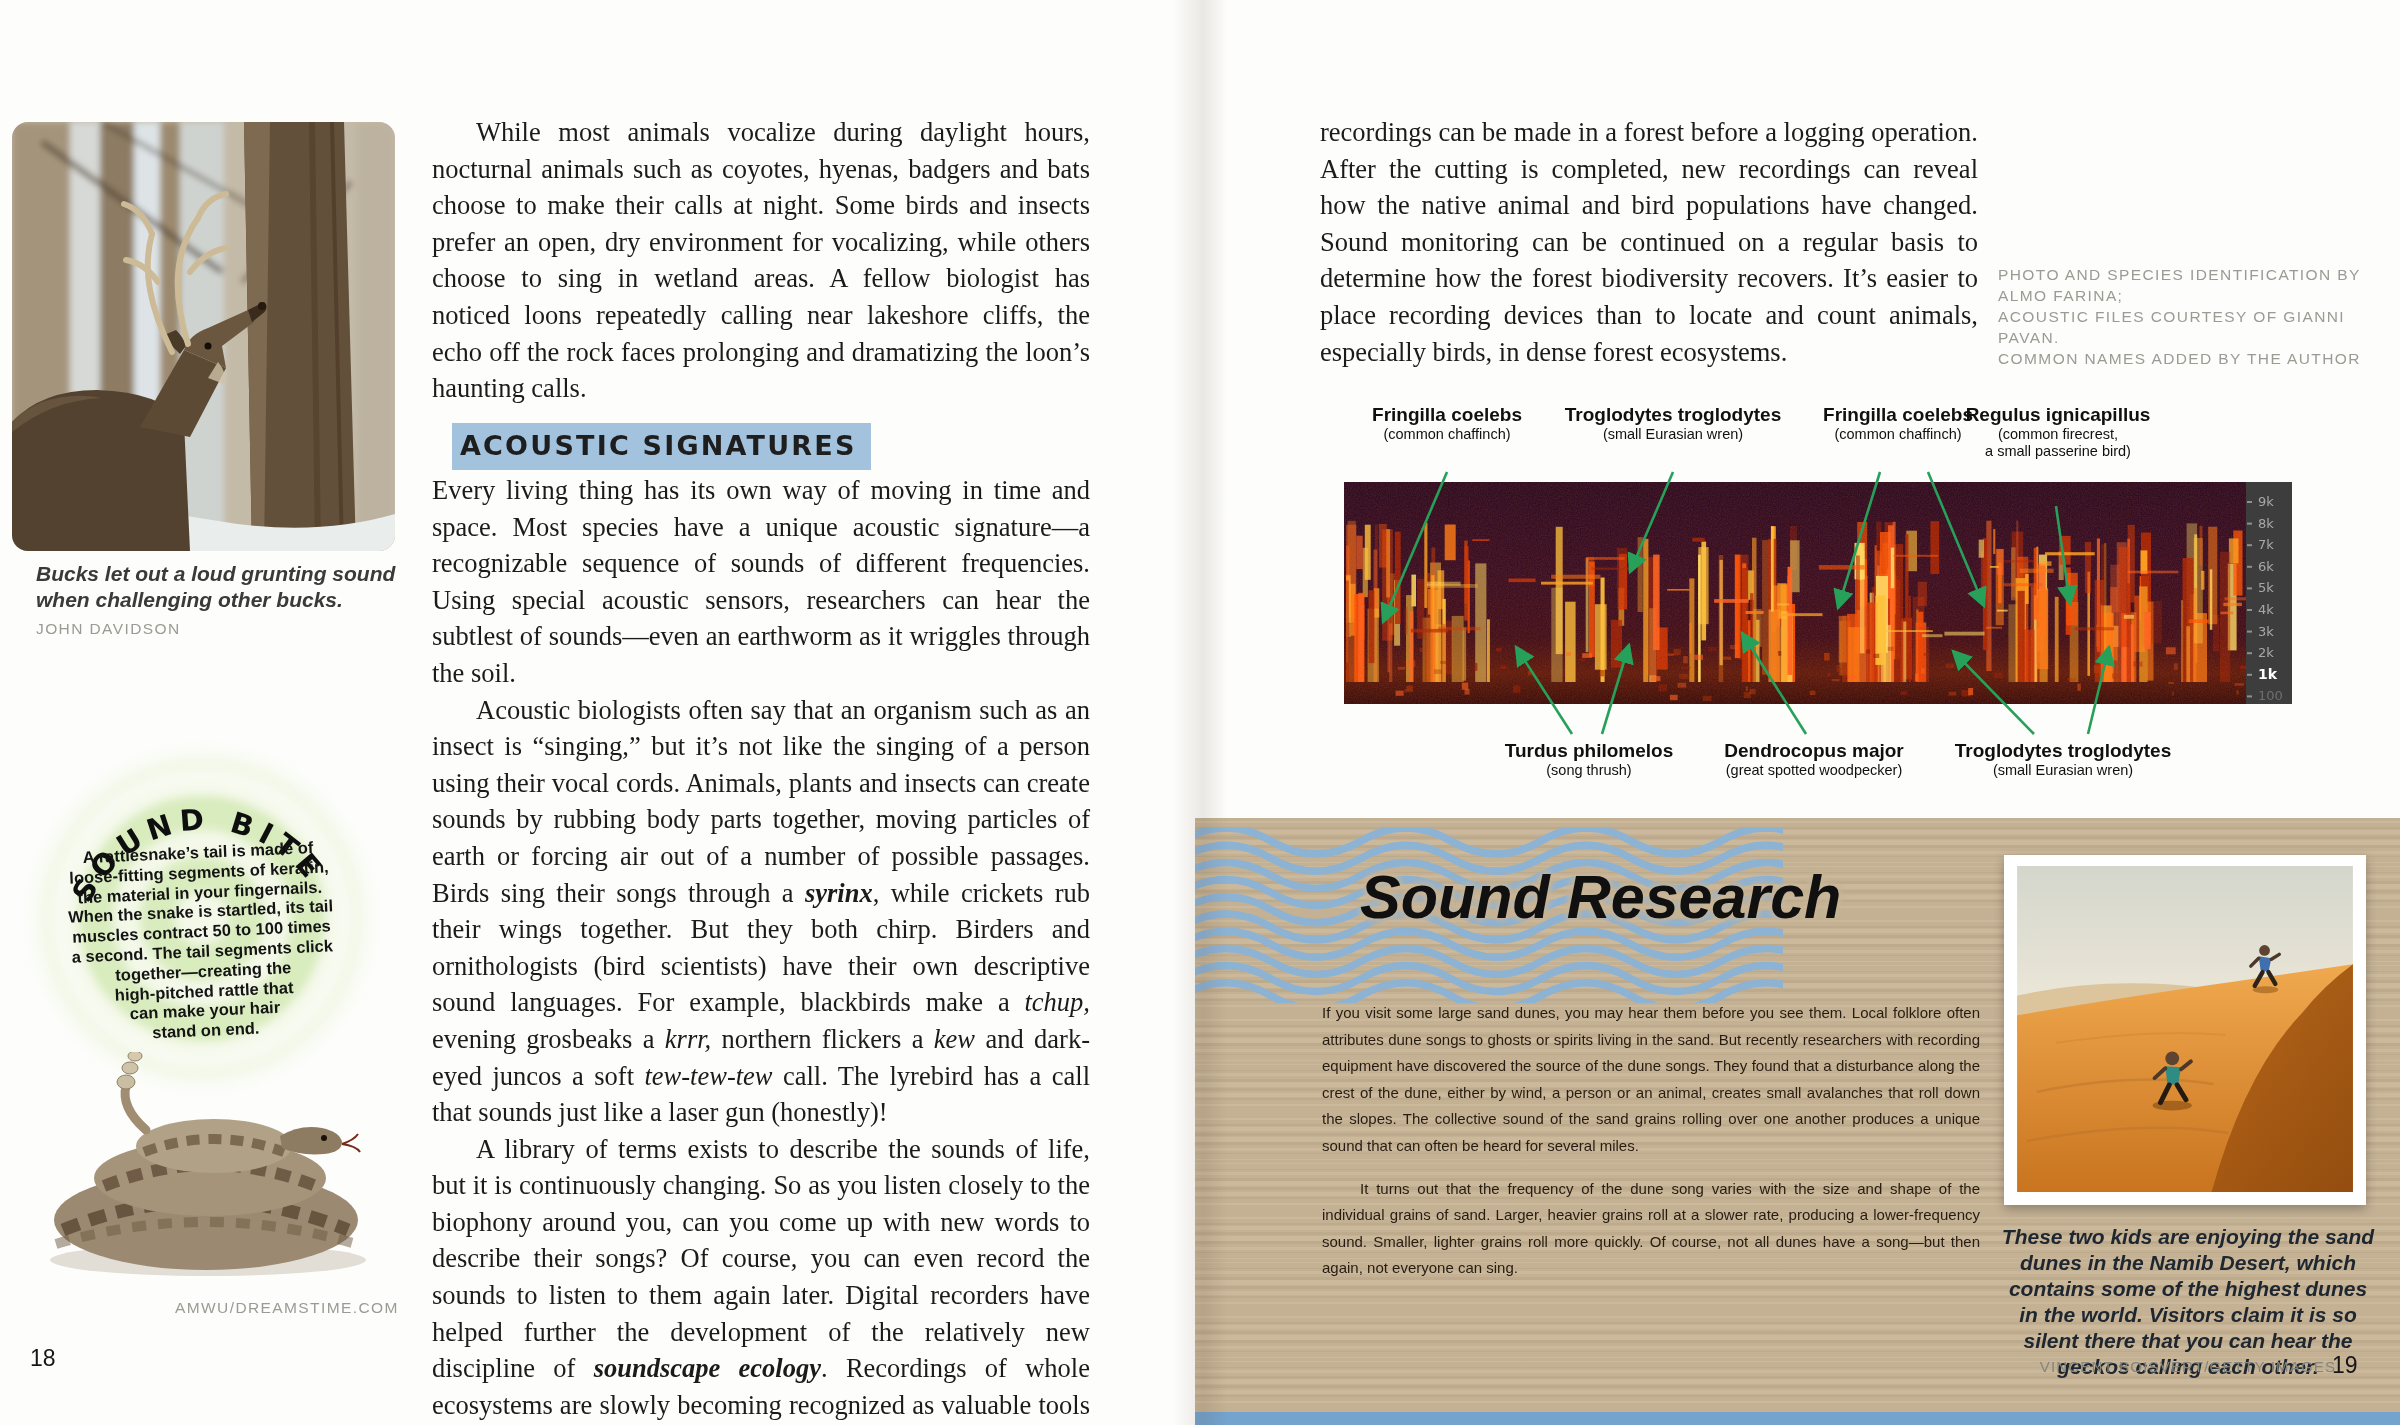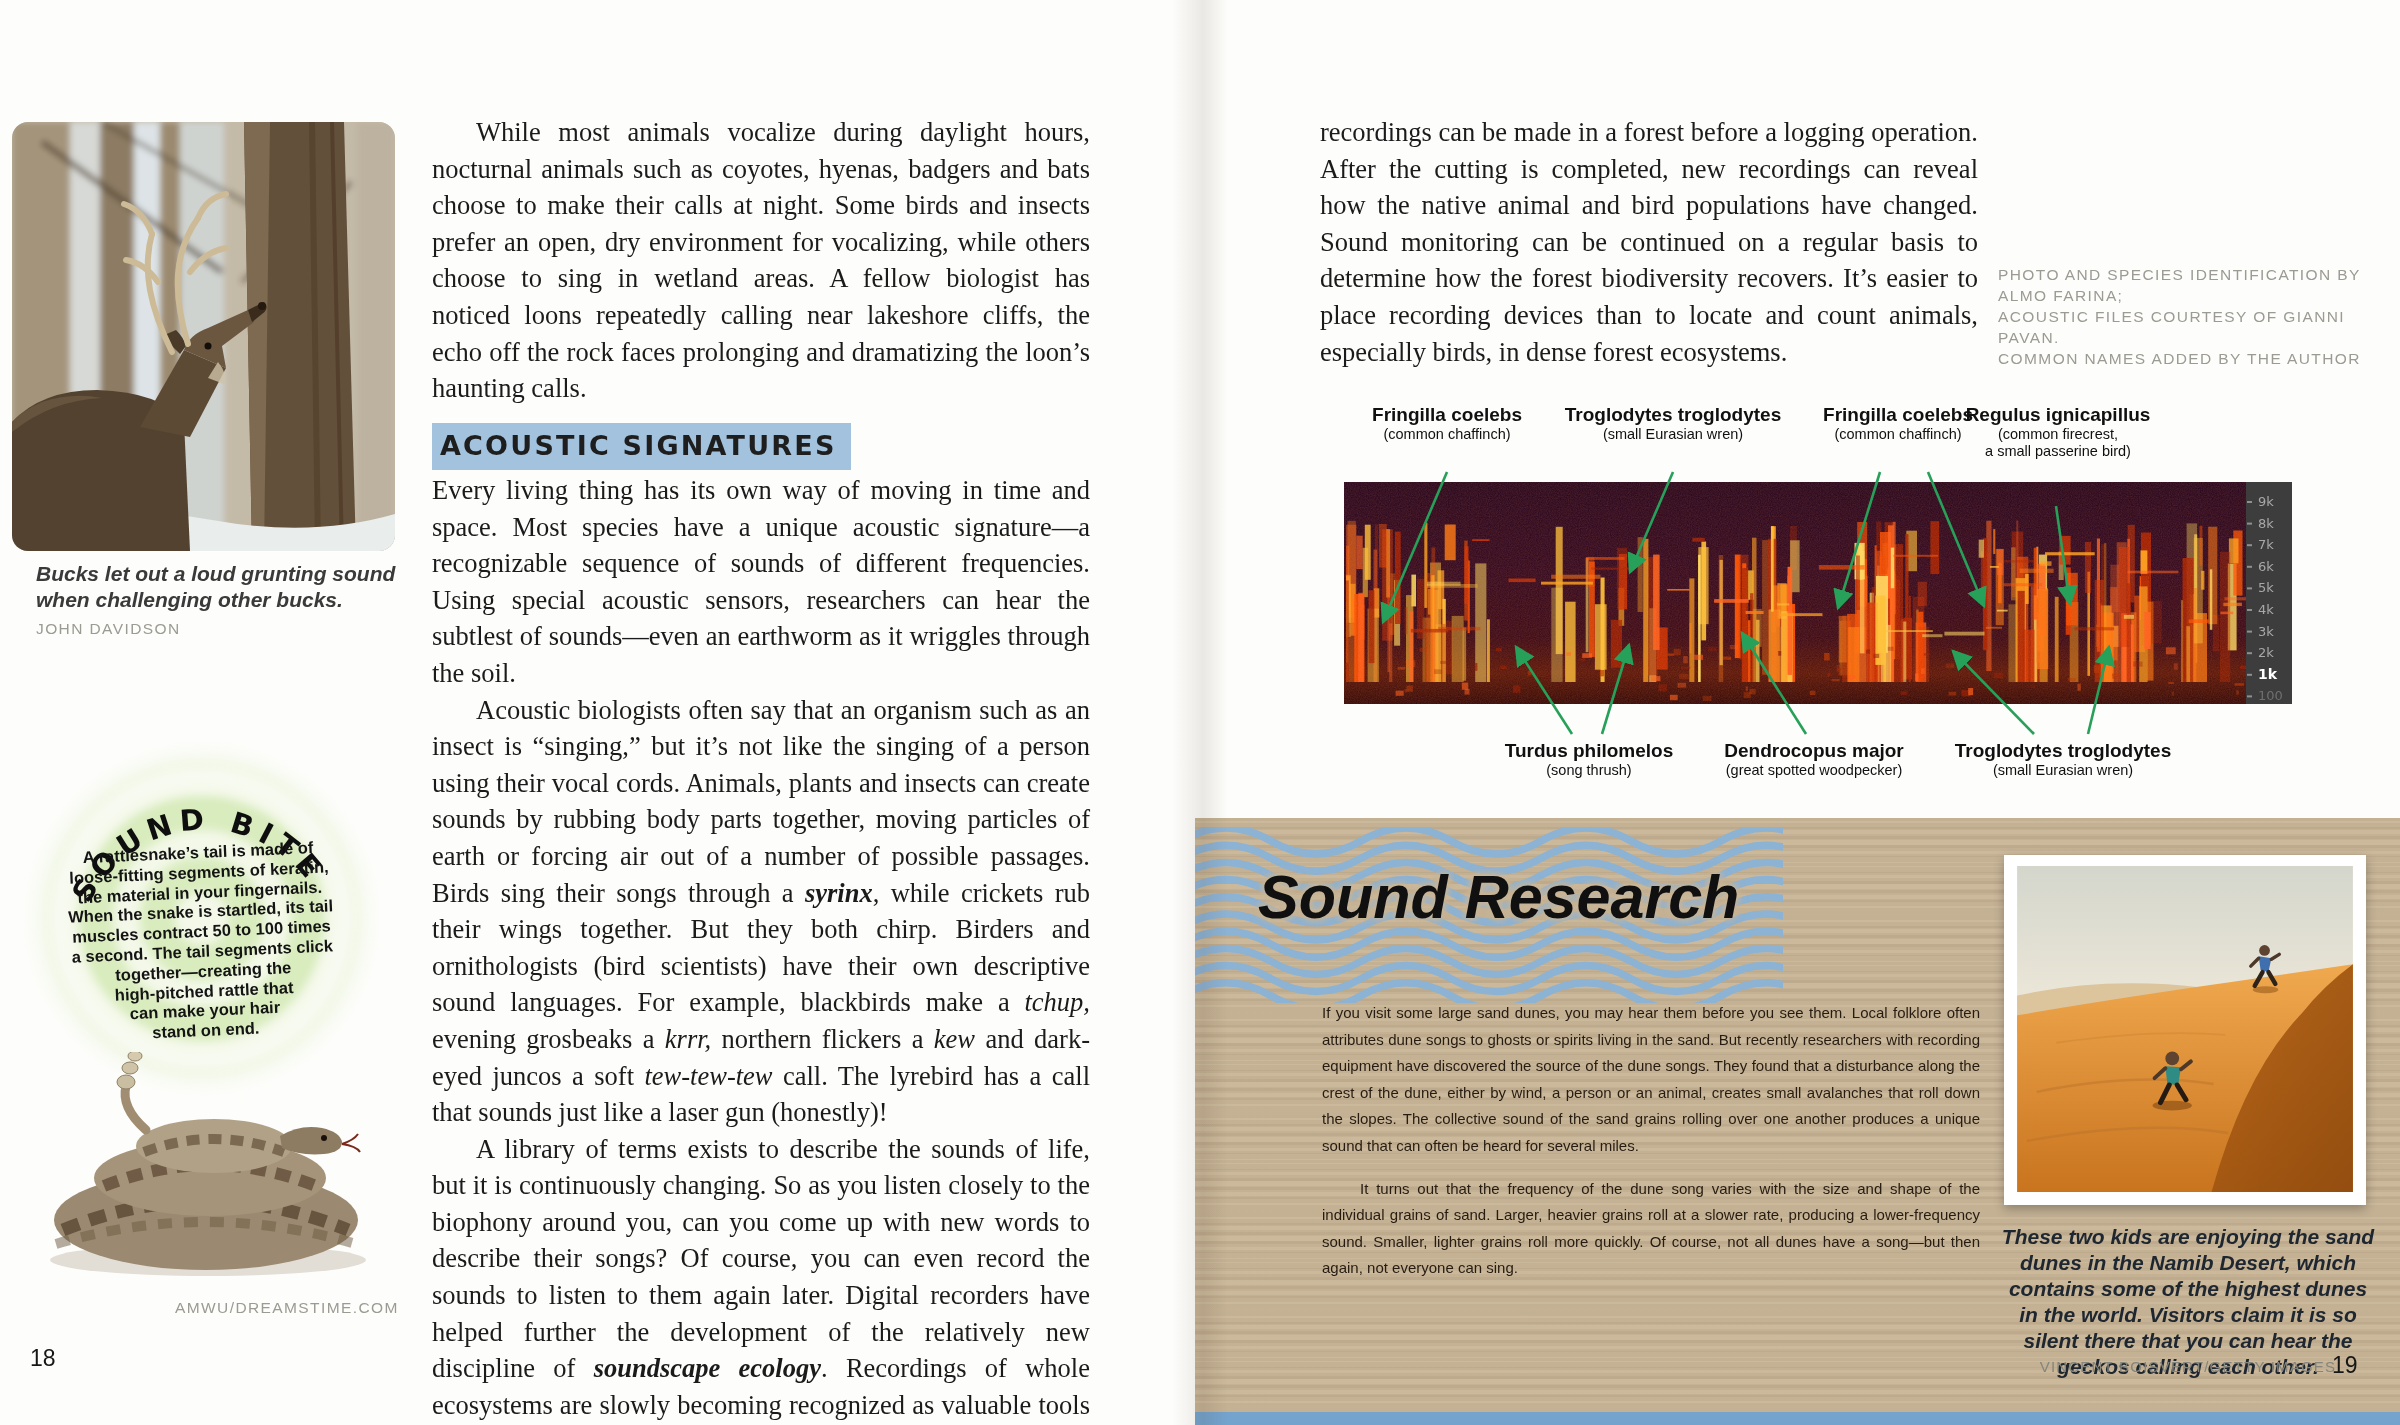--- a/index.html
+++ b/index.html
@@ -205,21 +205,21 @@
     <ellipse cx="112" cy="16" rx="8" ry="6" fill="#cfc3a8" stroke="#8f8066"></ellipse>
     <ellipse cx="117" cy="4" rx="7" ry="5" fill="#d5c9ae" stroke="#8f8066"></ellipse>
   </svg>
 </figure>
 <div class="abs credit" style="left:175px;top:1297px;">AMWU/DREAMSTIME.COM</div>
 
 <div class="abs serif" style="left:432px;top:114px;width:658px;">
   <p class="ind">While most animals vocalize during daylight hours, nocturnal animals such as coyotes, hyenas, badgers and bats choose to make their calls at night. Some birds and insects prefer an open, dry environment for vocalizing, while others choose to sing in wetland areas. A fellow biologist has noticed loons repeatedly calling near lakeshore cliffs, the echo off the rock faces prolonging and dramatizing the loon’s haunting calls.</p>
 </div>
 
-<h2 class="abs heading" style="left:432px;top:423px;padding-left:8px;">ACOUSTIC SIGNATURES</h2>
+<h2 class="abs heading" style="left:452px;top:423px;padding-left:8px;">ACOUSTIC SIGNATURES</h2>
 
 <div class="abs serif" style="left:432px;top:472px;width:658px;">
   <p>Every living thing has its own way of moving in time and space. Most species have a unique acoustic signature—a recognizable sequence of sounds of different frequencies. Using special acoustic sensors, researchers can hear the subtlest of sounds—even an earthworm as it wriggles through the soil.</p>
   <p class="ind"><span>Acoustic biologists often say that an organism such as an insect is “singing,” but it’s not like the singing of a person using their vocal cords. Animals, plants and insects can create sounds by rubbing body parts together, moving particles of earth or forcing air out of a number of possible passages. Birds sing their songs through a </span><span class="rt-bi">syrinx</span><span>, while crickets rub their wings together. But they both chirp. Birders and ornithologists (bird scientists) have their own descriptive sound languages. For example, blackbirds make a </span><span class="rt-i">tchup,</span><span> evening grosbeaks a </span><span class="rt-i">krrr,</span><span> northern flickers a </span><span class="rt-i">kew</span><span> and dark-eyed juncos a soft </span><span class="rt-i">tew-tew-tew</span><span> call. The lyrebird has a call that sounds just like a laser gun (honestly)!</span></p>
   <p class="ind"><span>A library of terms exists to describe the sounds of life, but it is continuously changing. So as you listen closely to the biophony around you, can you come up with new words to describe their songs? Of course, you can even record the sounds to listen to them again later. Digital recorders have helped further the development of the relatively new discipline of </span><span class="rt-bi">soundscape ecology</span><span>. Recordings of whole ecosystems are slowly becoming recognized as valuable tools to assess changes in ecosystems. For example,</span></p>
 </div>
 
 <div class="abs pagenum" style="left:30px;top:1345px;">18</div>
 
 <div class="abs kraft"></div>
@@ -700,21 +700,21 @@
       <path d="M-14 48.4 q45 -26 90 0 t90 0 t90 0 t90 0 t90 0 t90 0 t90 0" class="wave"></path>
       <path d="M-14 65.6 q45 -26 90 0 t90 0 t90 0 t90 0 t90 0 t90 0 t90 0" class="wave"></path>
       <path d="M-14 82.8 q45 -26 90 0 t90 0 t90 0 t90 0 t90 0 t90 0 t90 0" class="wave"></path>
       <path d="M-14 100 q45 -26 90 0 t90 0 t90 0 t90 0 t90 0 t90 0 t90 0" class="wave"></path>
       <path d="M-14 117.19999999999999 q45 -26 90 0 t90 0 t90 0 t90 0 t90 0 t90 0 t90 0" class="wave"></path>
       <path d="M-14 134.39999999999998 q45 -26 90 0 t90 0 t90 0 t90 0 t90 0 t90 0 t90 0" class="wave"></path>
       <path d="M-14 151.6 q45 -26 90 0 t90 0 t90 0 t90 0 t90 0 t90 0 t90 0" class="wave"></path>
       <path d="M-14 168.79999999999998 q45 -26 90 0 t90 0 t90 0 t90 0 t90 0 t90 0 t90 0" class="wave"></path>
     </g>
 </svg>
-<div class="abs sr-title" style="left: 1258px; top: 862px; font-style: italic;">Sound Research</div>
+<div class="abs sr-title" style="left: 1360px; top: 862px; font-style: italic;">Sound Research</div>
 
 <div class="abs sr-body">
   <p>If you visit some large sand dunes, you may hear them before you see them. Local folklore often attributes dune songs to ghosts or spirits living in the sand. But recently researchers with recording equipment have discovered the source of the dune songs. They found that a disturbance along the crest of the dune, either by wind, a person or an animal, creates small avalanches that roll down the slopes. The collective sound of the sand grains rolling over one another produces a unique sound that can often be heard for several miles.</p>
   <p class="ind">It turns out that the frequency of the dune song varies with the size and shape of the individual grains of sand. Larger, heavier grains roll at a slower rate, producing a lower-frequency sound. Smaller, lighter grains roll more quickly. Of course, not all dunes have a song—but then again, not everyone can sing.</p>
 </div>
 
 <figure class="abs polaroid">
   <svg width="340" height="326" viewBox="0 0 342 332">
     <defs>
       <linearGradient id="skyG" x1="0" y1="0" x2="0" y2="1">

